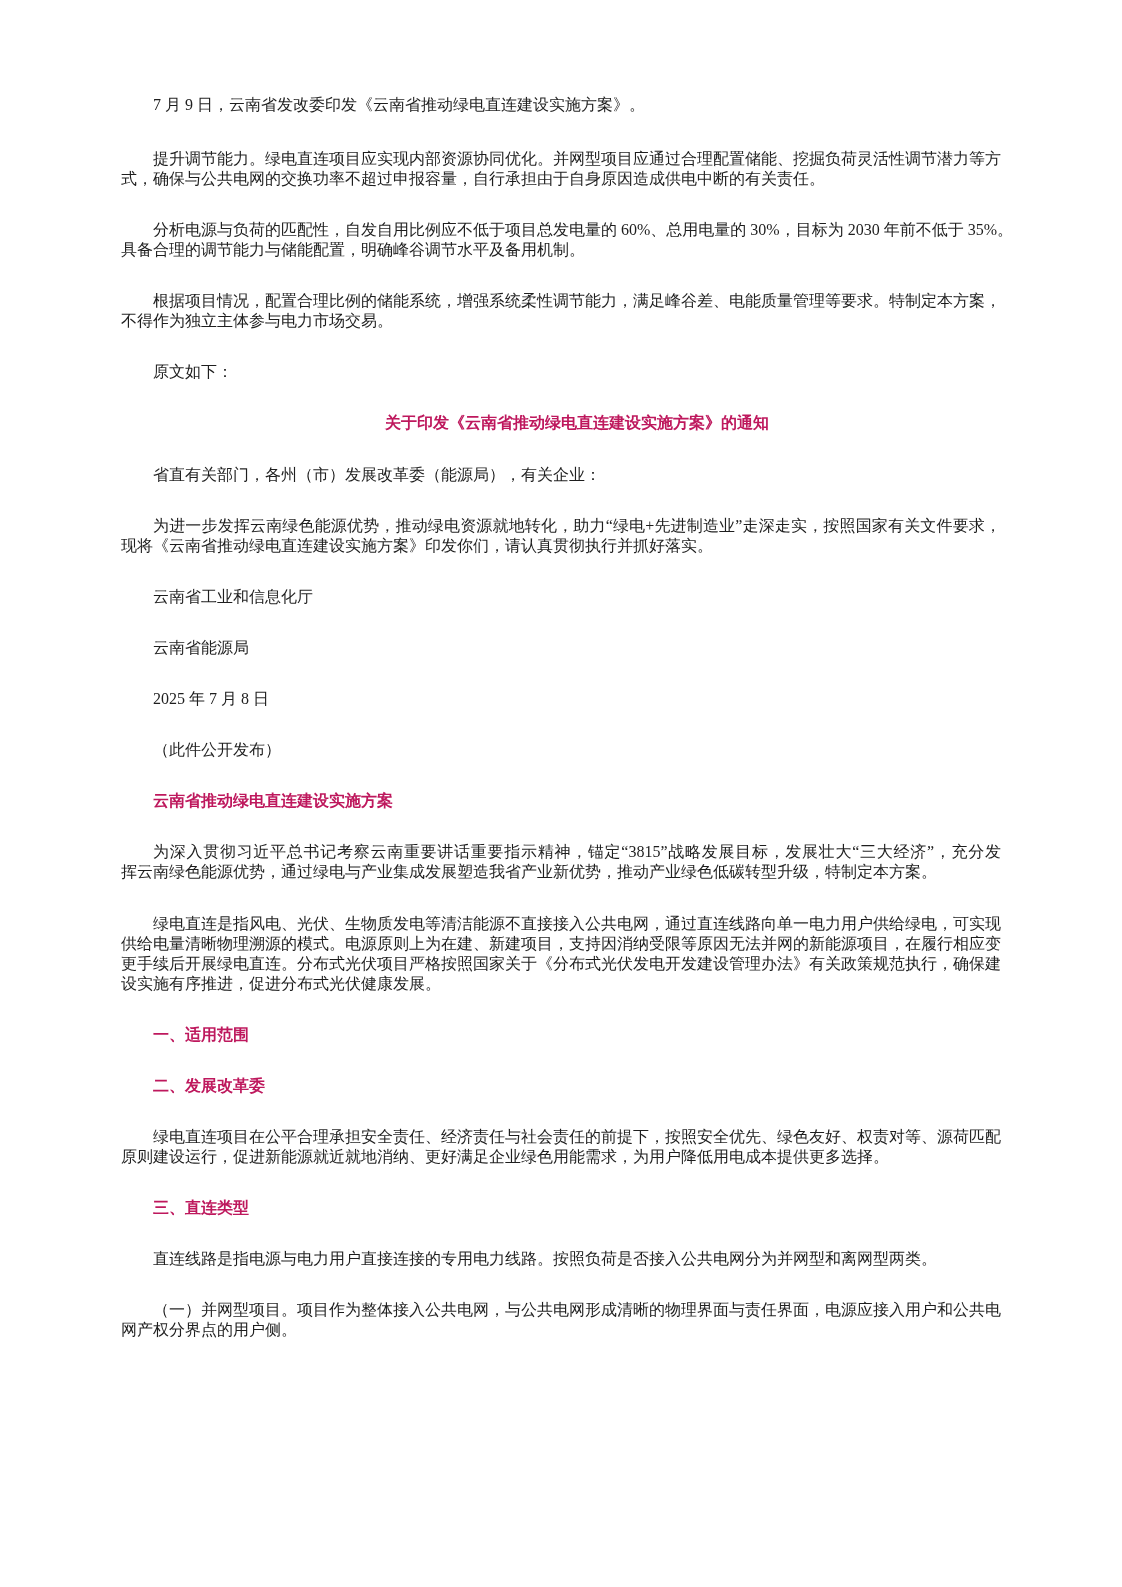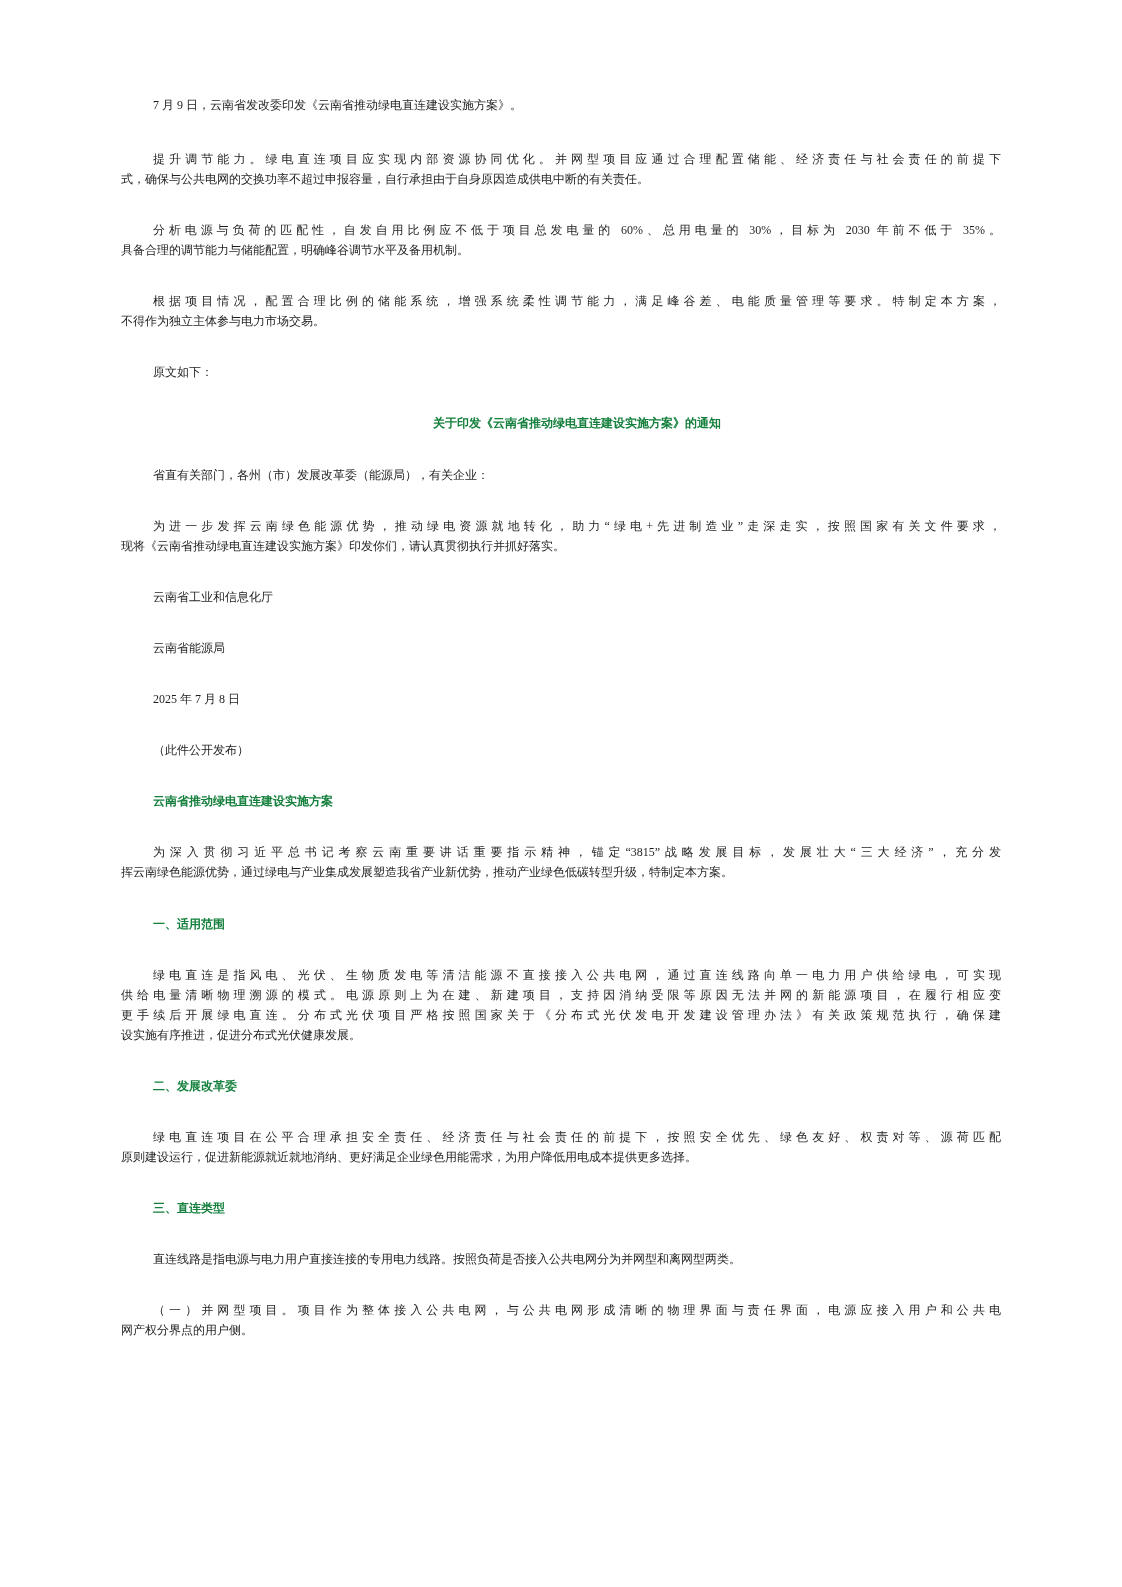--- a/index.html
+++ b/index.html
@@ -10,54 +10,54 @@
       background: #ffffff;
       overflow: hidden;
     }
     .content {
       position: absolute;
       left: 121px;
       top: 95px;
       width: 880px;
       color: #1e1e1e;
       font-family: "Liberation Serif", "DejaVu Serif", serif;
-      font-size: 12px;
+      font-size: 16px;
     }
     .para { margin: 0 0 31.15px 0; padding: 0; }
     .para.p-first { margin-bottom: 33.8px; }
     .ln {
       display: block;
       height: 20px;
       line-height: 20px;
       white-space: nowrap;
       text-align: justify;
       text-align-last: justify;
       text-justify: inter-character;
     }
     .ln.first { padding-left: 32px; }
     .ln.last { text-align: left; text-align-last: left; }
     .ln.center { text-align: center; text-align-last: center; }
     .bold {
       font-family: "Liberation Sans", "DejaVu Sans", sans-serif;
       font-weight: 700;
-      color: #15803d;
+      color: #be185d;
     }
   </style>
 </head>
 <body>
 
 <div class="page">
   <div class="content">
 
     <p class="para p-first">
       <span class="ln first last">7 月 9 日，云南省发改委印发《云南省推动绿电直连建设实施方案》。</span>
     </p>
 
     <p class="para">
-      <span class="ln first">提升调节能力。绿电直连项目应实现内部资源协同优化。并网型项目应通过合理配置储能、经济责任与社会责任的前提下</span>
+      <span class="ln first">提升调节能力。绿电直连项目应实现内部资源协同优化。并网型项目应通过合理配置储能、挖掘负荷灵活性调节潜力等方</span>
       <span class="ln last">式，确保与公共电网的交换功率不超过申报容量，自行承担由于自身原因造成供电中断的有关责任。</span>
     </p>
 
     <p class="para">
       <span class="ln first">分析电源与负荷的匹配性，自发自用比例应不低于项目总发电量的 60%、总用电量的 30%，目标为 2030 年前不低于 35%。</span>
       <span class="ln last">具备合理的调节能力与储能配置，明确峰谷调节水平及备用机制。</span>
     </p>
 
     <p class="para">
       <span class="ln first">根据项目情况，配置合理比例的储能系统，增强系统柔性调节能力，满足峰谷差、电能质量管理等要求。特制定本方案，</span>
@@ -99,27 +99,27 @@
     <p class="para">
       <span class="ln first last bold">云南省推动绿电直连建设实施方案</span>
     </p>
 
     <p class="para">
       <span class="ln first">为深入贯彻习近平总书记考察云南重要讲话重要指示精神，锚定“3815”战略发展目标，发展壮大“三大经济”，充分发</span>
       <span class="ln last">挥云南绿色能源优势，通过绿电与产业集成发展塑造我省产业新优势，推动产业绿色低碳转型升级，特制定本方案。</span>
     </p>
 
     <p class="para">
-      <span class="ln first last bold">一、适用范围</span>
-    </p>
-    <p class="para">
       <span class="ln first">绿电直连是指风电、光伏、生物质发电等清洁能源不直接接入公共电网，通过直连线路向单一电力用户供给绿电，可实现</span>
       <span class="ln">供给电量清晰物理溯源的模式。电源原则上为在建、新建项目，支持因消纳受限等原因无法并网的新能源项目，在履行相应变</span>
       <span class="ln">更手续后开展绿电直连。分布式光伏项目严格按照国家关于《分布式光伏发电开发建设管理办法》有关政策规范执行，确保建</span>
       <span class="ln last">设实施有序推进，促进分布式光伏健康发展。</span>
+    </p>
+    <p class="para">
+      <span class="ln first last bold">一、适用范围</span>
     </p>
 
     <p class="para">
       <span class="ln first last bold">二、发展改革委</span>
     </p>
     <p class="para">
       <span class="ln first">绿电直连项目在公平合理承担安全责任、经济责任与社会责任的前提下，按照安全优先、绿色友好、权责对等、源荷匹配</span>
       <span class="ln last">原则建设运行，促进新能源就近就地消纳、更好满足企业绿色用能需求，为用户降低用电成本提供更多选择。</span>
     </p>
 

